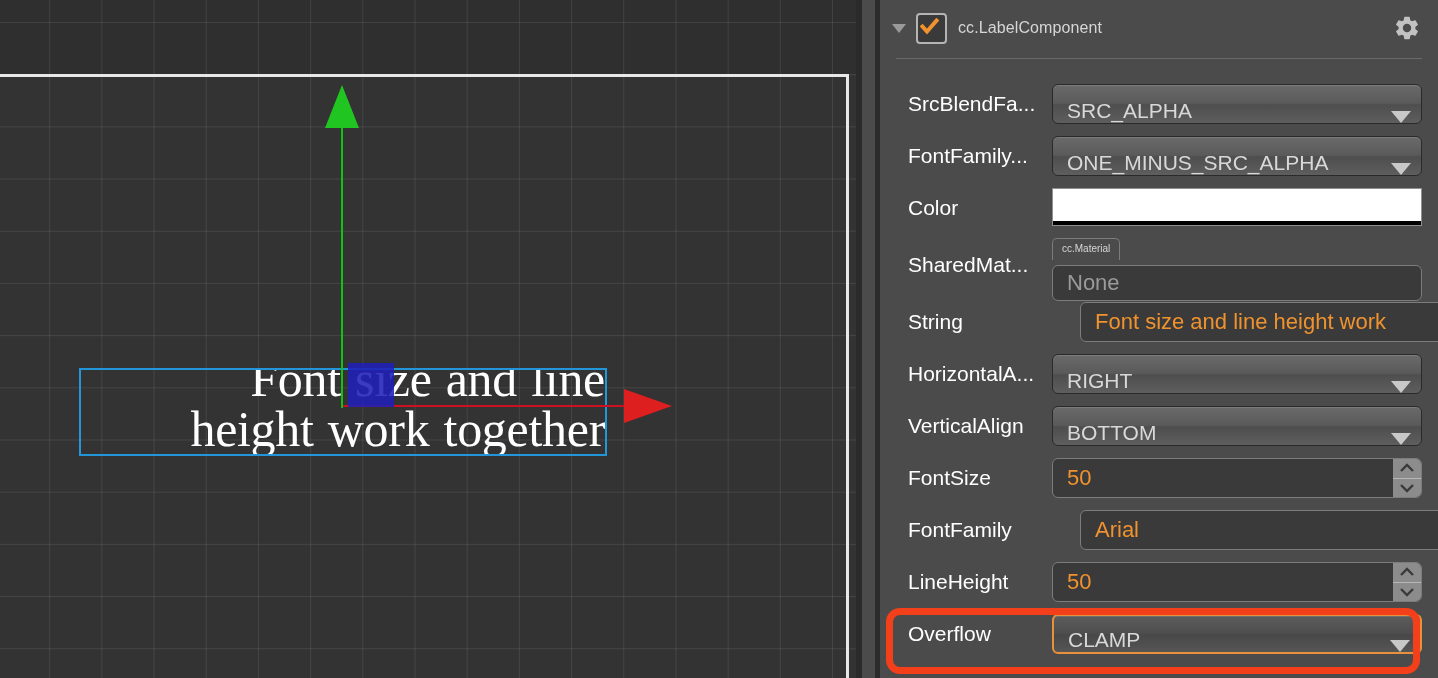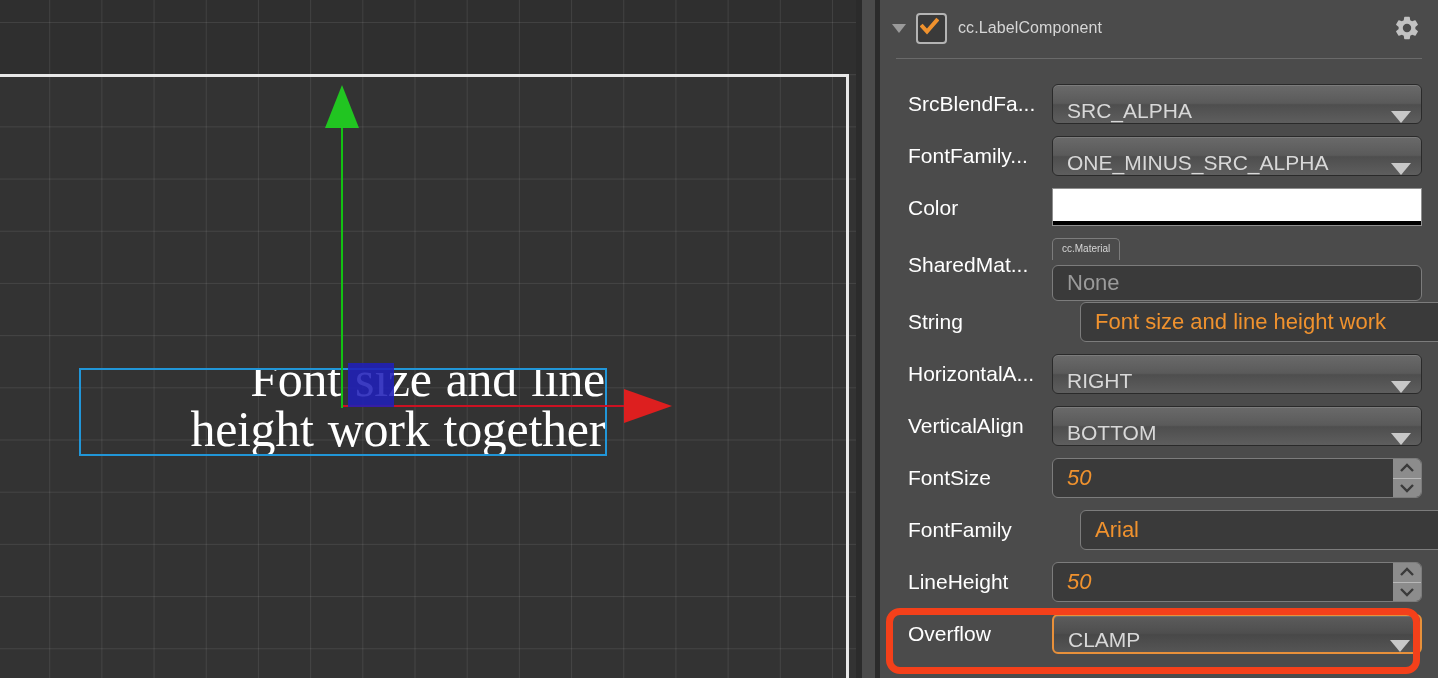--- a/index.html
+++ b/index.html
@@ -351,21 +351,20 @@
     position: relative;
     width: 100%;
     height: 40px;
     box-sizing: border-box;
     border: 1px solid #7c7c7c;
     border-radius: 6px;
     background: #3a3a3a;
     display: flex;
     align-items: center;
     overflow: hidden;
-    font-style: italic;
   }
   .numfield .nval {
     flex: 1 1 auto;
     padding-left: 14px;
     font-size: 22px;
     color: #f0922e;
   }
   .stepper {
     width: 28px;
     height: 100%;

